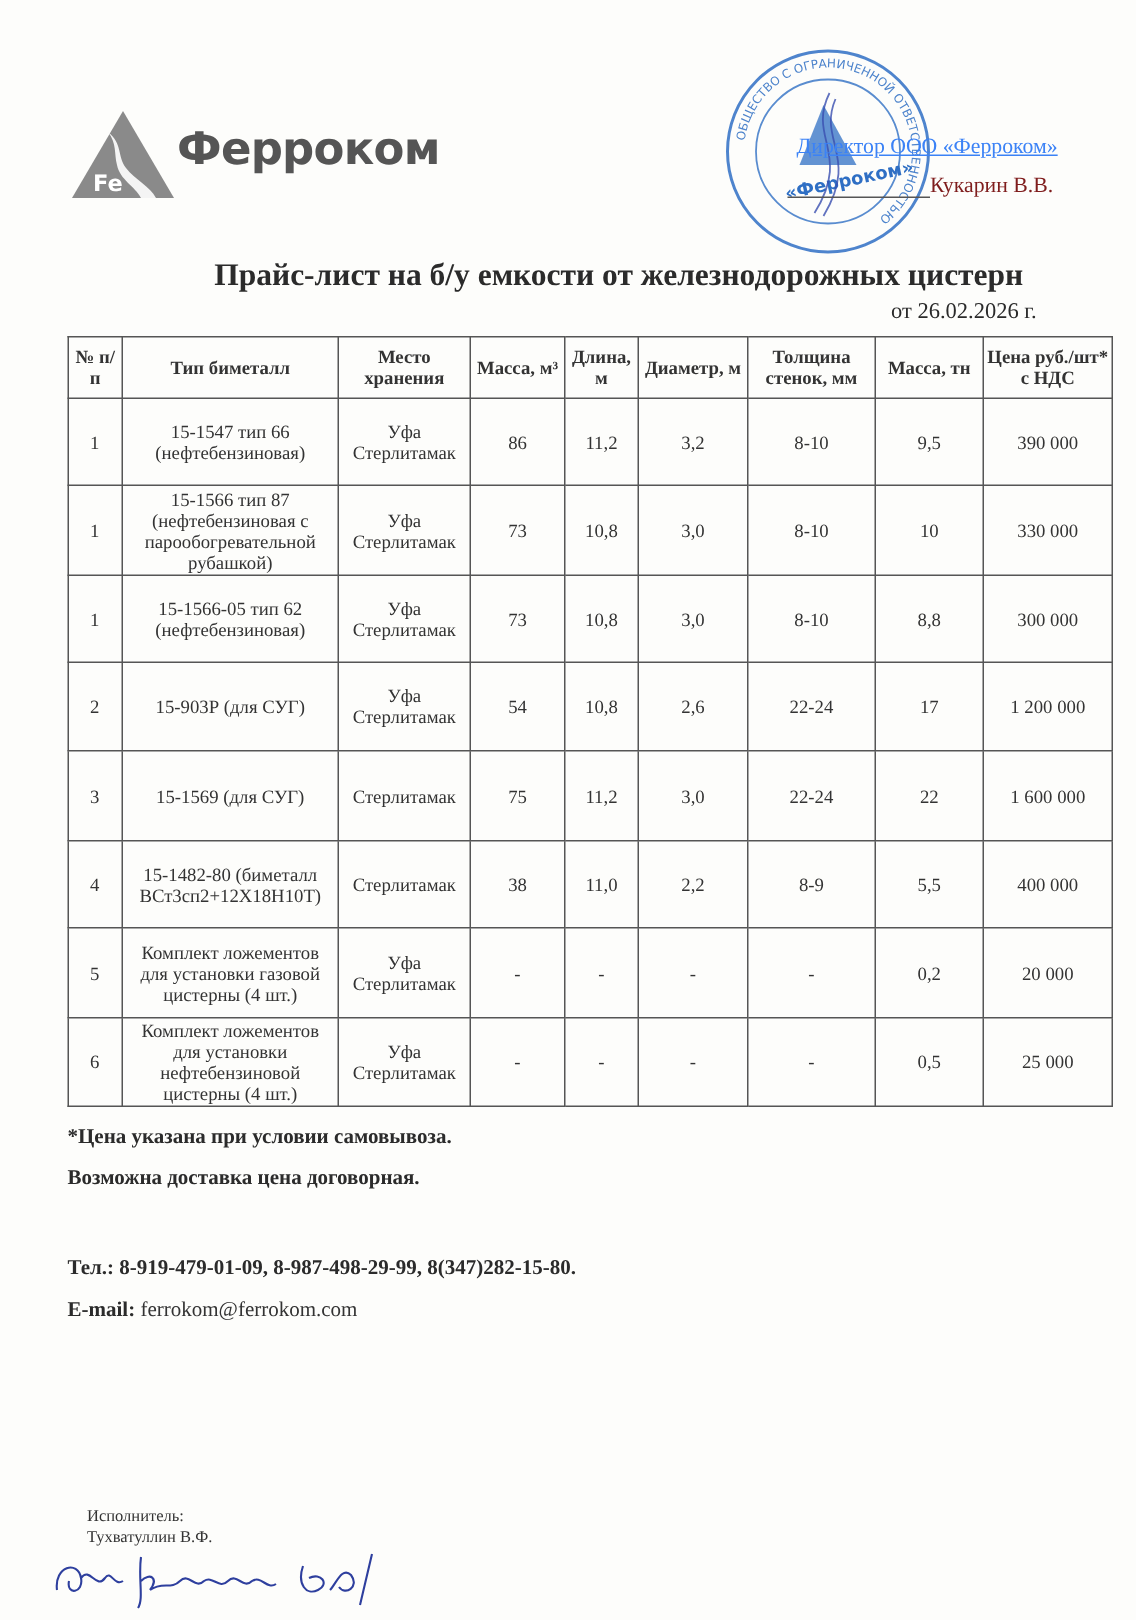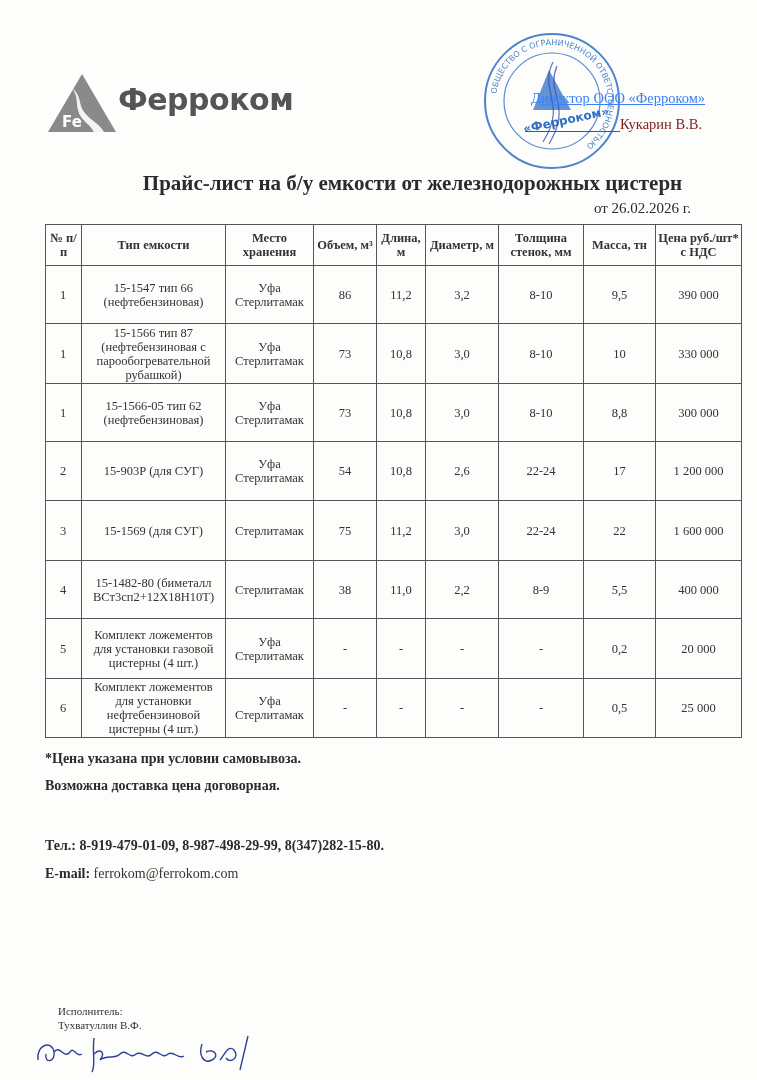--- a/index.html
+++ b/index.html
@@ -68,23 +68,23 @@
       <col style="width:63px">
     <col style="width:49px">
       <col style="width:73px">
       <col style="width:85px">
       <col style="width:72px">
       <col style="width:86px">
   </colgroup>
   <thead>
     <tr>
       <th>№ п/п</th>
-      <th>Тип емкости</th>
+      <th>Тип биметалл</th>
       <th>Место хранения</th>
-      <th>Объем, м³</th>
+      <th>Масса, м³</th>
       <th>Длина, м</th>
       <th>Диаметр, м</th>
       <th>Толщина стенок, мм</th>
       <th>Масса, тн</th>
       <th>Цена руб./шт* с НДС</th>
     </tr>
   </thead>
   <tbody id="tbody">
       <tr style="height: 58px;">
         <td class="num">1</td>

